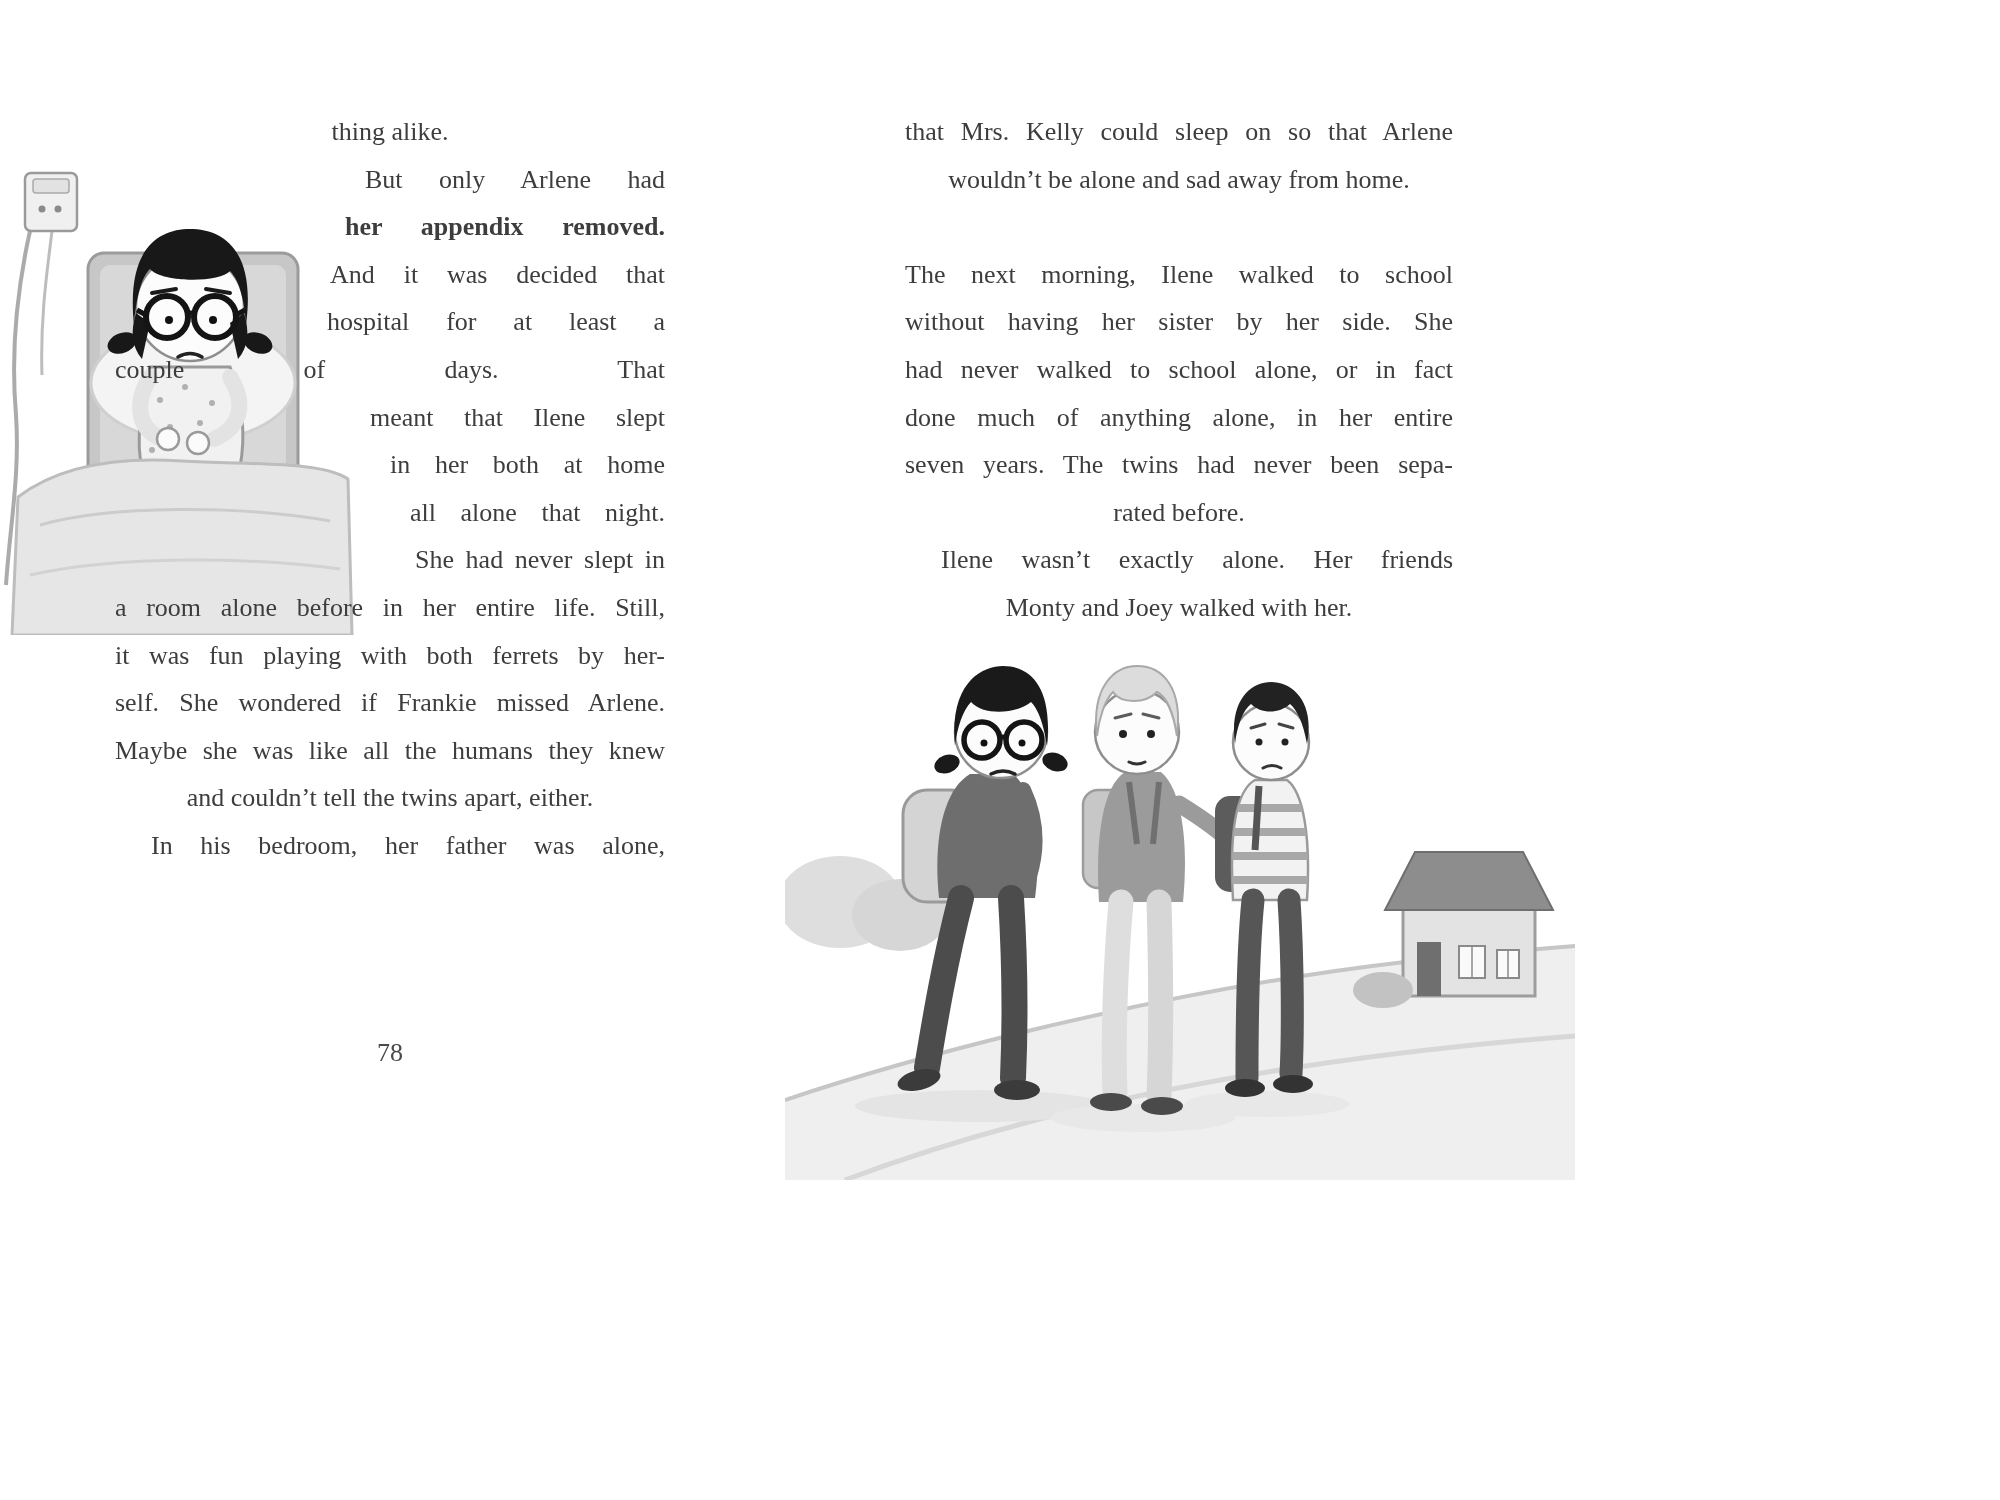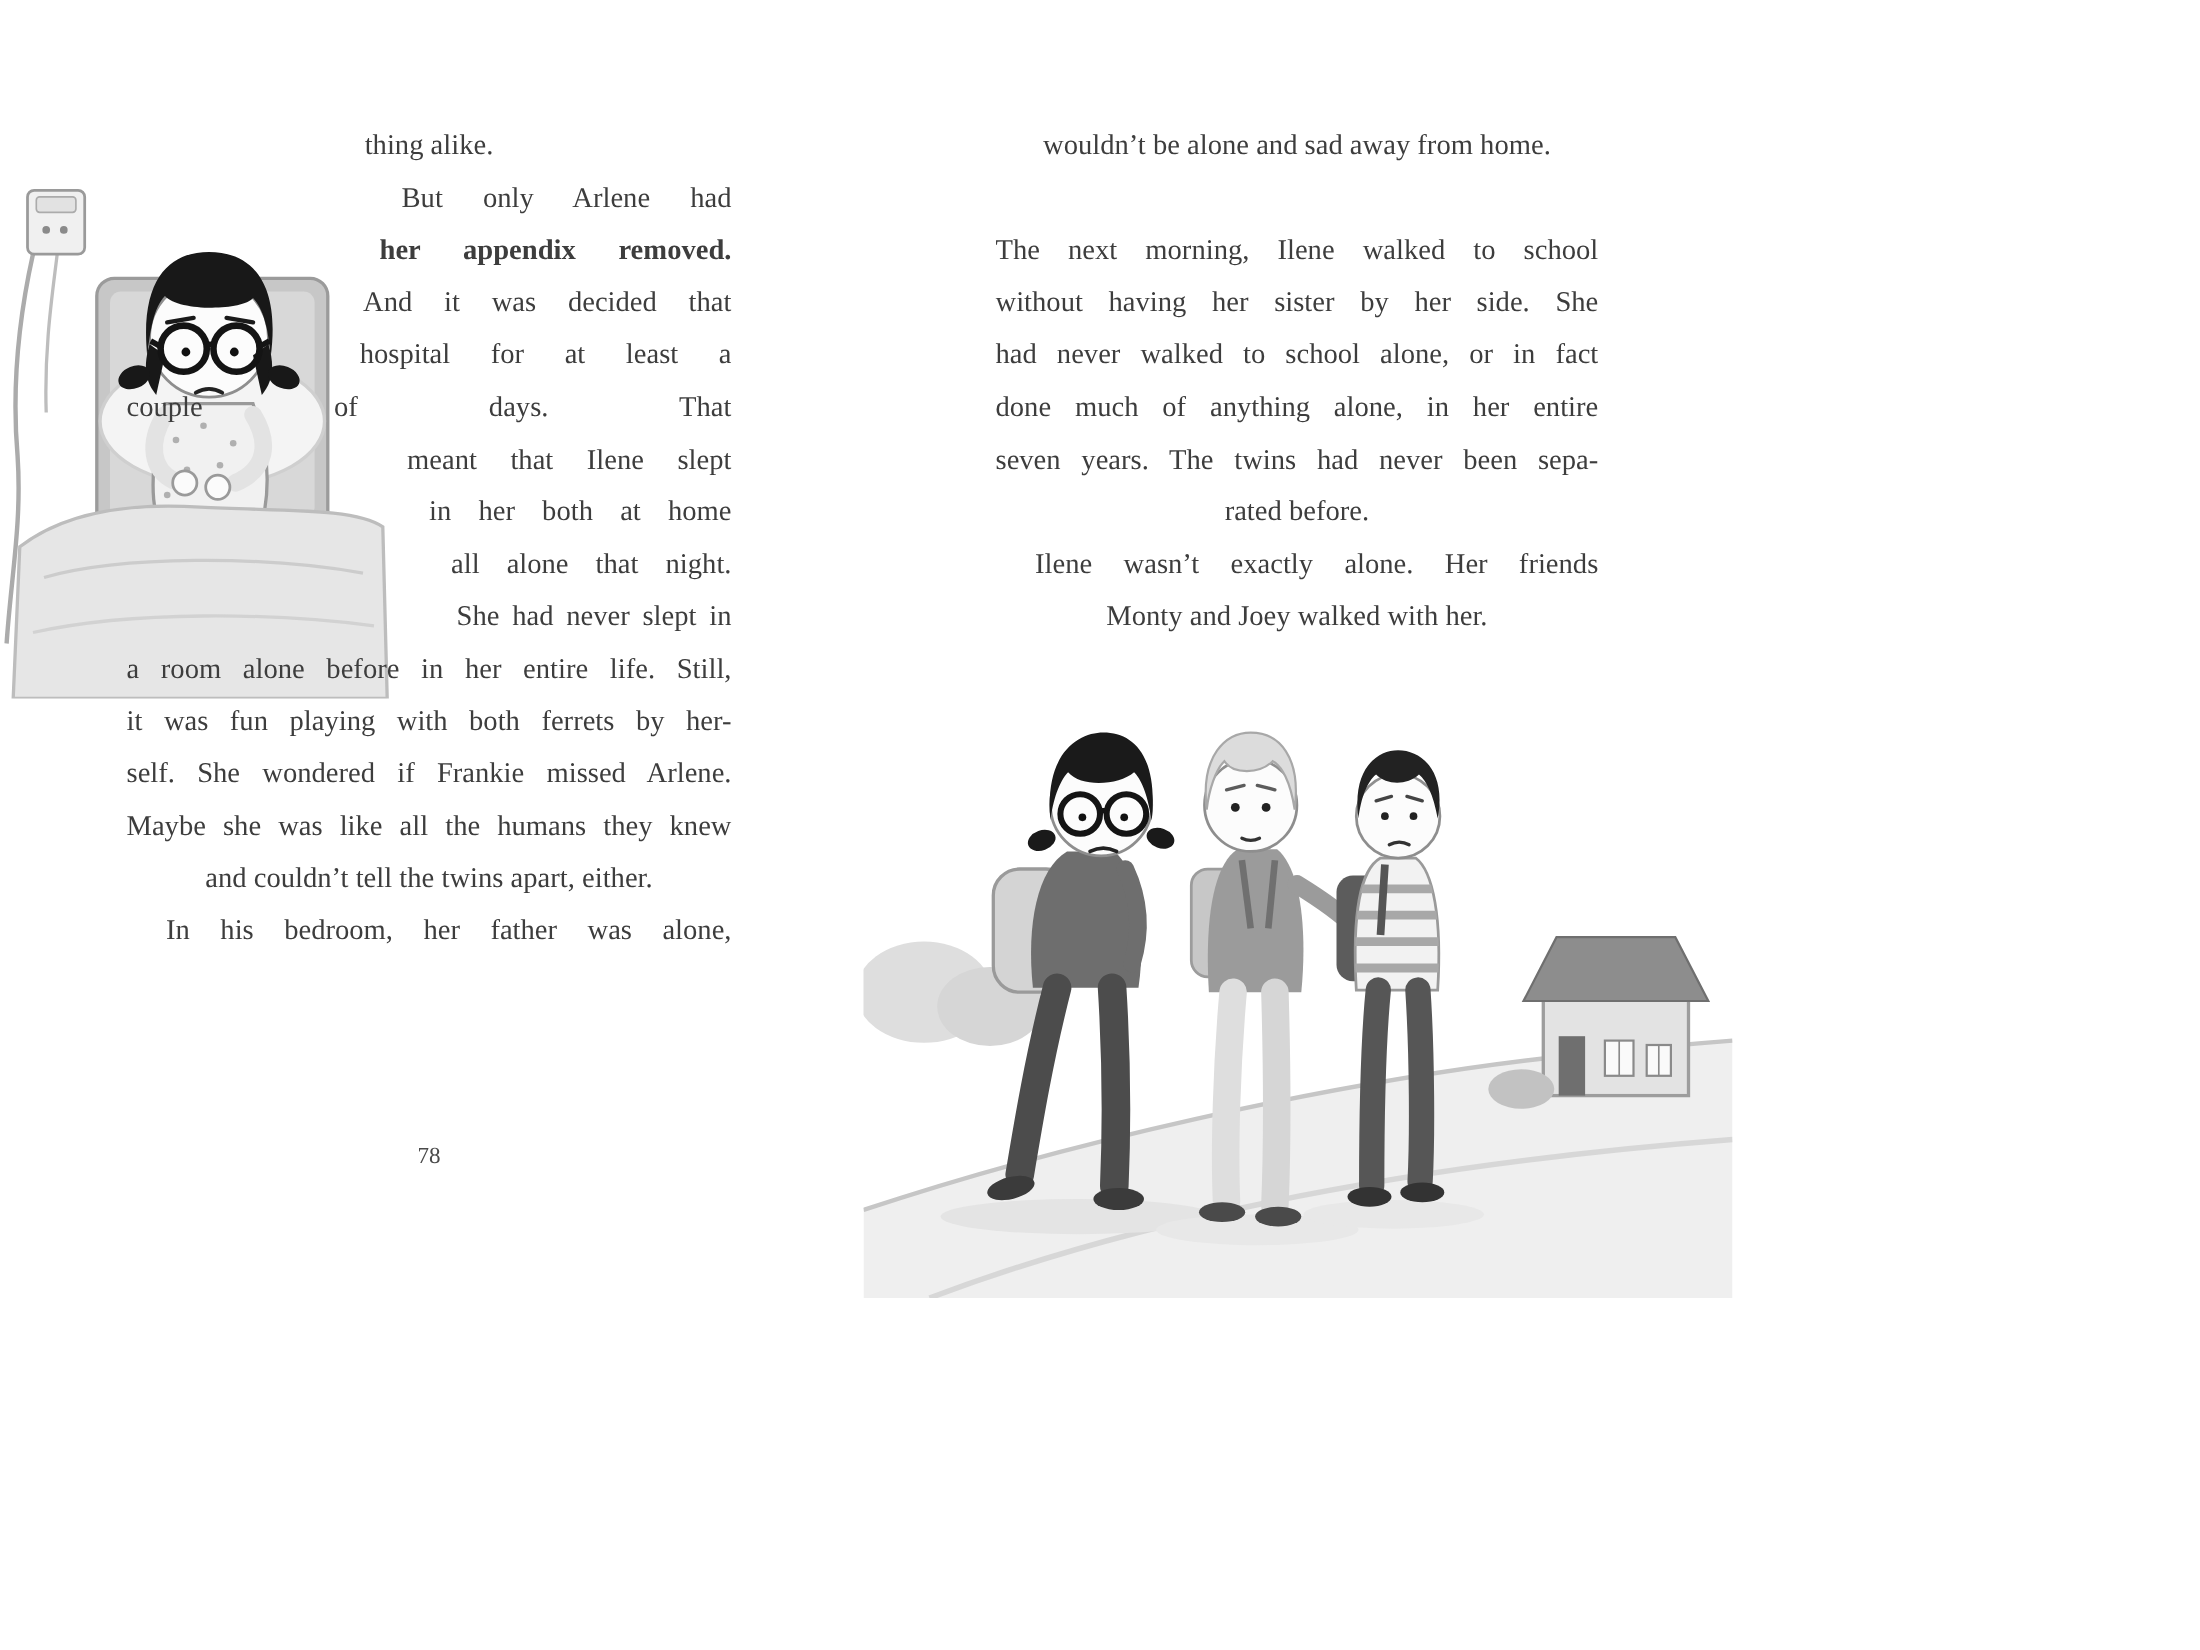--- a/index.html
+++ b/index.html
@@ -20,21 +20,21 @@
   .wb .line:nth-child(1){margin-left:250px;}
   .wb .line:nth-child(2){margin-left:230px;font-weight:bold;}
   .wb .line:nth-child(3){margin-left:215px;}
   .wb .line:nth-child(4){margin-left:212px;}
   .wb .line:nth-child(5){}
   .wb .line:nth-child(6){margin-left:255px;}
   .wb .line:nth-child(7){margin-left:275px;}
   .wb .line:nth-child(8){margin-left:295px;}
   .wb .line:nth-child(9){margin-left:300px;}
   .wb .line:nth-child(10){margin-left:245px;}
-  .pagenum{position:absolute;left:115px;top:1038px;width:550px;text-align:center;font-size:21px;color:#4a4a4a;}
+  .pagenum{position:absolute;left:115px;top:1038px;width:550px;text-align:center;font-size:26px;color:#4a4a4a;}
   .illus{position:absolute;}
   .illus-bed{left:0px;top:165px;width:365px;height:470px;}
   .illus-walk{left:785px;top:640px;width:790px;height:540px;}
   svg{display:block;}
 </style>
 </head>
 <body>
 
 <div class="illus illus-bed">
   <svg viewBox="0 0 365 470" width="365" height="470">
@@ -114,20 +114,21 @@
   <div class="line jl">it was fun playing with both ferrets by her-</div>
   <div class="line jl">self. She wondered if Frankie missed Arlene.</div>
   <div class="line jl">Maybe she was like all the humans they knew</div>
   <div class="line ll">and couldn’t tell the twins apart, either.</div>
   <div class="line jl ind">In his bedroom, her father was alone,</div>
 </div>
 
 <div class="pagenum">78</div>
 
 <div class="col col-right">
+  <div class="line jl">that Mrs. Kelly could sleep on so that Arlene</div>
   <div class="line ll">wouldn’t be alone and sad away from home.</div>
   <div class="gap"></div>
   <div class="line jl">The next morning, Ilene walked to school</div>
   <div class="line jl">without having her sister by her side. She</div>
   <div class="line jl">had never walked to school alone, or in fact</div>
   <div class="line jl">done much of anything alone, in her entire</div>
   <div class="line jl">seven years. The twins had never been sepa-</div>
   <div class="line ll">rated before.</div>
   <div class="line jl ind">Ilene wasn’t exactly alone. Her friends</div>
   <div class="line ll">Monty and Joey walked with her.</div>

